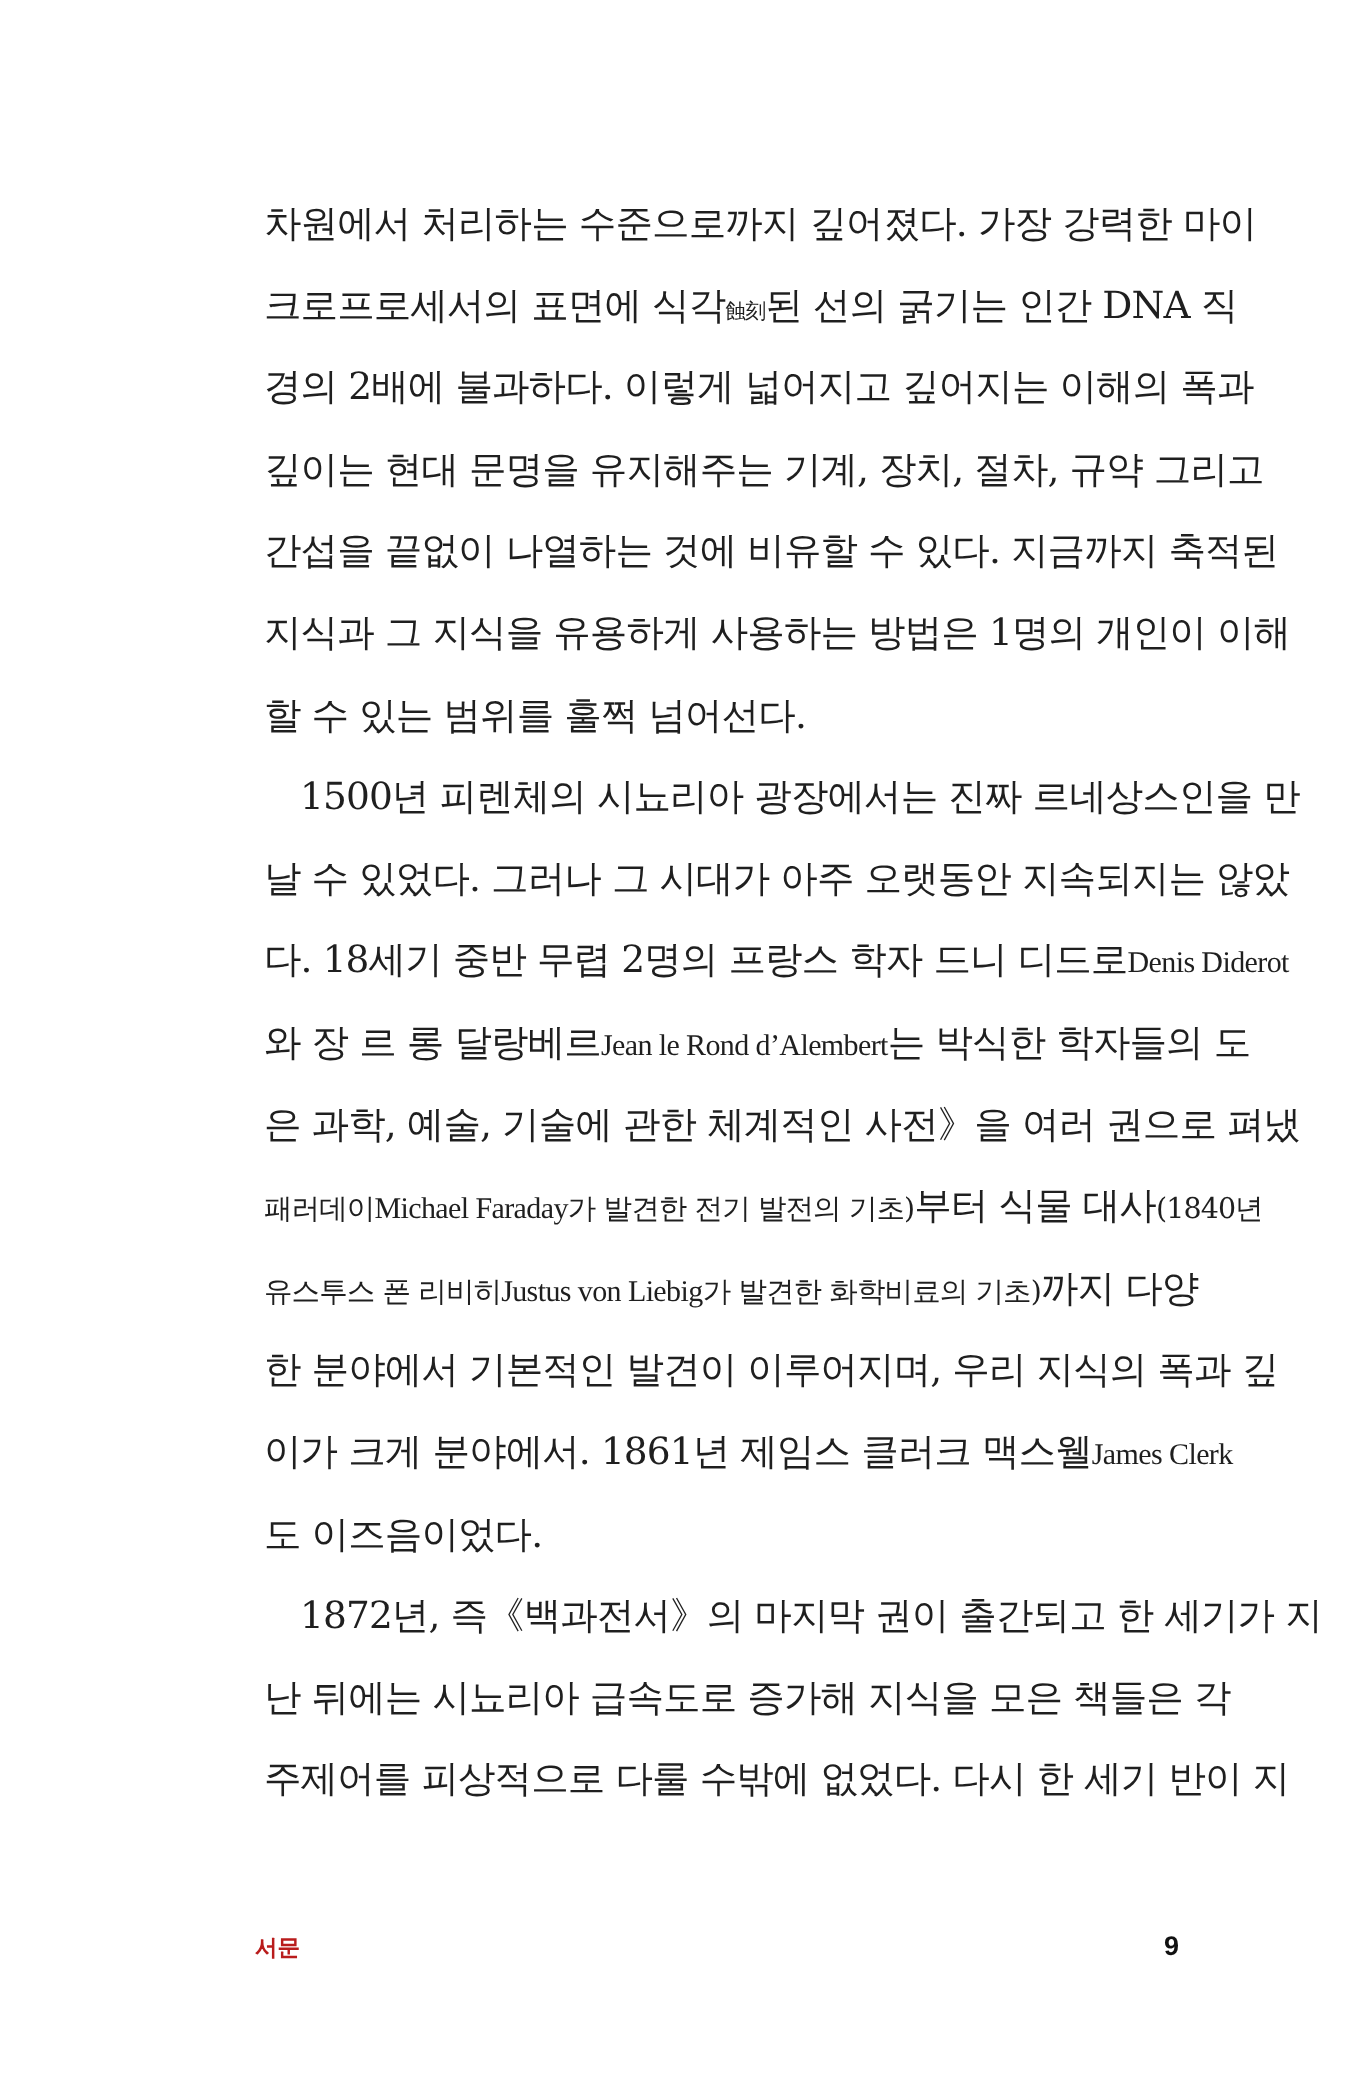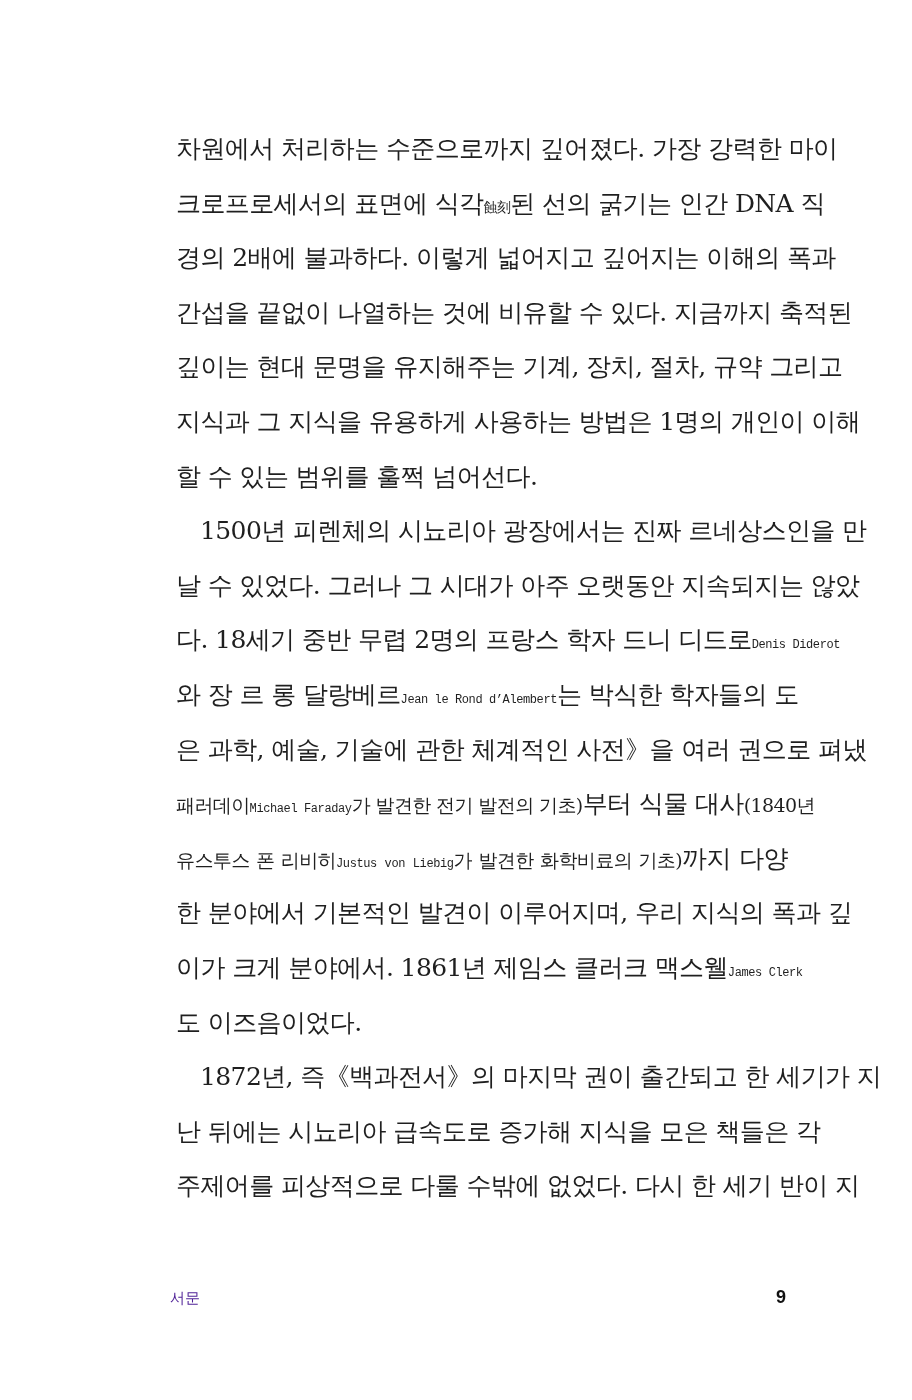--- a/index.html
+++ b/index.html
@@ -31,59 +31,60 @@
       white-space: nowrap;
       text-align: justify;
       text-align-last: justify;
       letter-spacing: -0.6px;
       overflow: visible;
     }
     .line.last { text-align-last: left; }
     .line.indent { padding-left: 24px; }
     .seg { white-space: pre; margin-top: 40px; }
     .latin {
-      font-family: Liberation Mono, monospace;
-      font-size: 12px;
+      font-family: Liberation Serif, serif;
+      font-size: 20px;
       letter-spacing: -0.4px;
     }
     .hanja {
       font-family: "DejaVu Sans", sans-serif;
       font-size: 14px;
     }
     .small {
       font-size: 19px;
     }
     .footer-section {
       position: absolute;
       left: 170px;
       top: 1289px;
       font-family: "DejaVu Serif", "Liberation Serif", serif;
       font-size: 15px;
-      color: #4c1d95;
+      color: #b91c1c;
+      font-weight: bold;
     }
     .footer-page {
       position: absolute;
       left: 776px;
       top: 1287px;
       font-family: "Liberation Sans", "DejaVu Sans", sans-serif;
       font-weight: bold;
       font-size: 18px;
       color: #111;
     }
   </style>
 </head>
 <body>
 
 <div class="page">
   <div class="body-text" id="body-text">
       <div class="line"><span class="seg">차원에서 처리하는 수준으로까지 깊어졌다. 가장 강력한 마이</span></div>
       <div class="line"><span class="seg">크로프로세서의 표면에 식각</span><span class="seg hanja">蝕刻</span><span class="seg">된 선의 굵기는 인간 DNA 직</span></div>
       <div class="line"><span class="seg">경의 2배에 불과하다. 이렇게 넓어지고 깊어지는 이해의 폭과</span></div>
+      <div class="line"><span class="seg">깊이는 현대 문명을 유지해주는 기계, 장치, 절차, 규약 그리고</span></div>
       <div class="line"><span class="seg">간섭을 끝없이 나열하는 것에 비유할 수 있다. 지금까지 축적된</span></div>
-      <div class="line"><span class="seg">깊이는 현대 문명을 유지해주는 기계, 장치, 절차, 규약 그리고</span></div>
       <div class="line"><span class="seg">지식과 그 지식을 유용하게 사용하는 방법은 1명의 개인이 이해</span></div>
       <div class="line last"><span class="seg">할 수 있는 범위를 훌쩍 넘어선다.</span></div>
       <div class="line indent"><span class="seg">1500년 피렌체의 시뇨리아 광장에서는 진짜 르네상스인을 만</span></div>
       <div class="line"><span class="seg">날 수 있었다. 그러나 그 시대가 아주 오랫동안 지속되지는 않았</span></div>
       <div class="line"><span class="seg">다. 18세기 중반 무렵 2명의 프랑스 학자 드니 디드로</span><span class="seg latin">Denis Diderot</span></div>
       <div class="line"><span class="seg">와 장 르 롱 달랑베르</span><span class="seg latin">Jean le Rond d’Alembert</span><span class="seg">는 박식한 학자들의 도</span></div>
       <div class="line"><span class="seg">은 과학, 예술, 기술에 관한 체계적인 사전》을 여러 권으로 펴냈</span></div>
       <div class="line"><span class="seg small">패러데이</span><span class="seg latin">Michael Faraday</span><span class="seg small">가 발견한 전기 발전의 기초)</span><span class="seg">부터 식물 대사</span><span class="seg small">(1840년</span></div>
       <div class="line"><span class="seg small">유스투스 폰 리비히</span><span class="seg latin">Justus von Liebig</span><span class="seg small">가 발견한 화학비료의 기초)</span><span class="seg">까지 다양</span></div>
       <div class="line"><span class="seg">한 분야에서 기본적인 발견이 이루어지며, 우리 지식의 폭과 깊</span></div>

